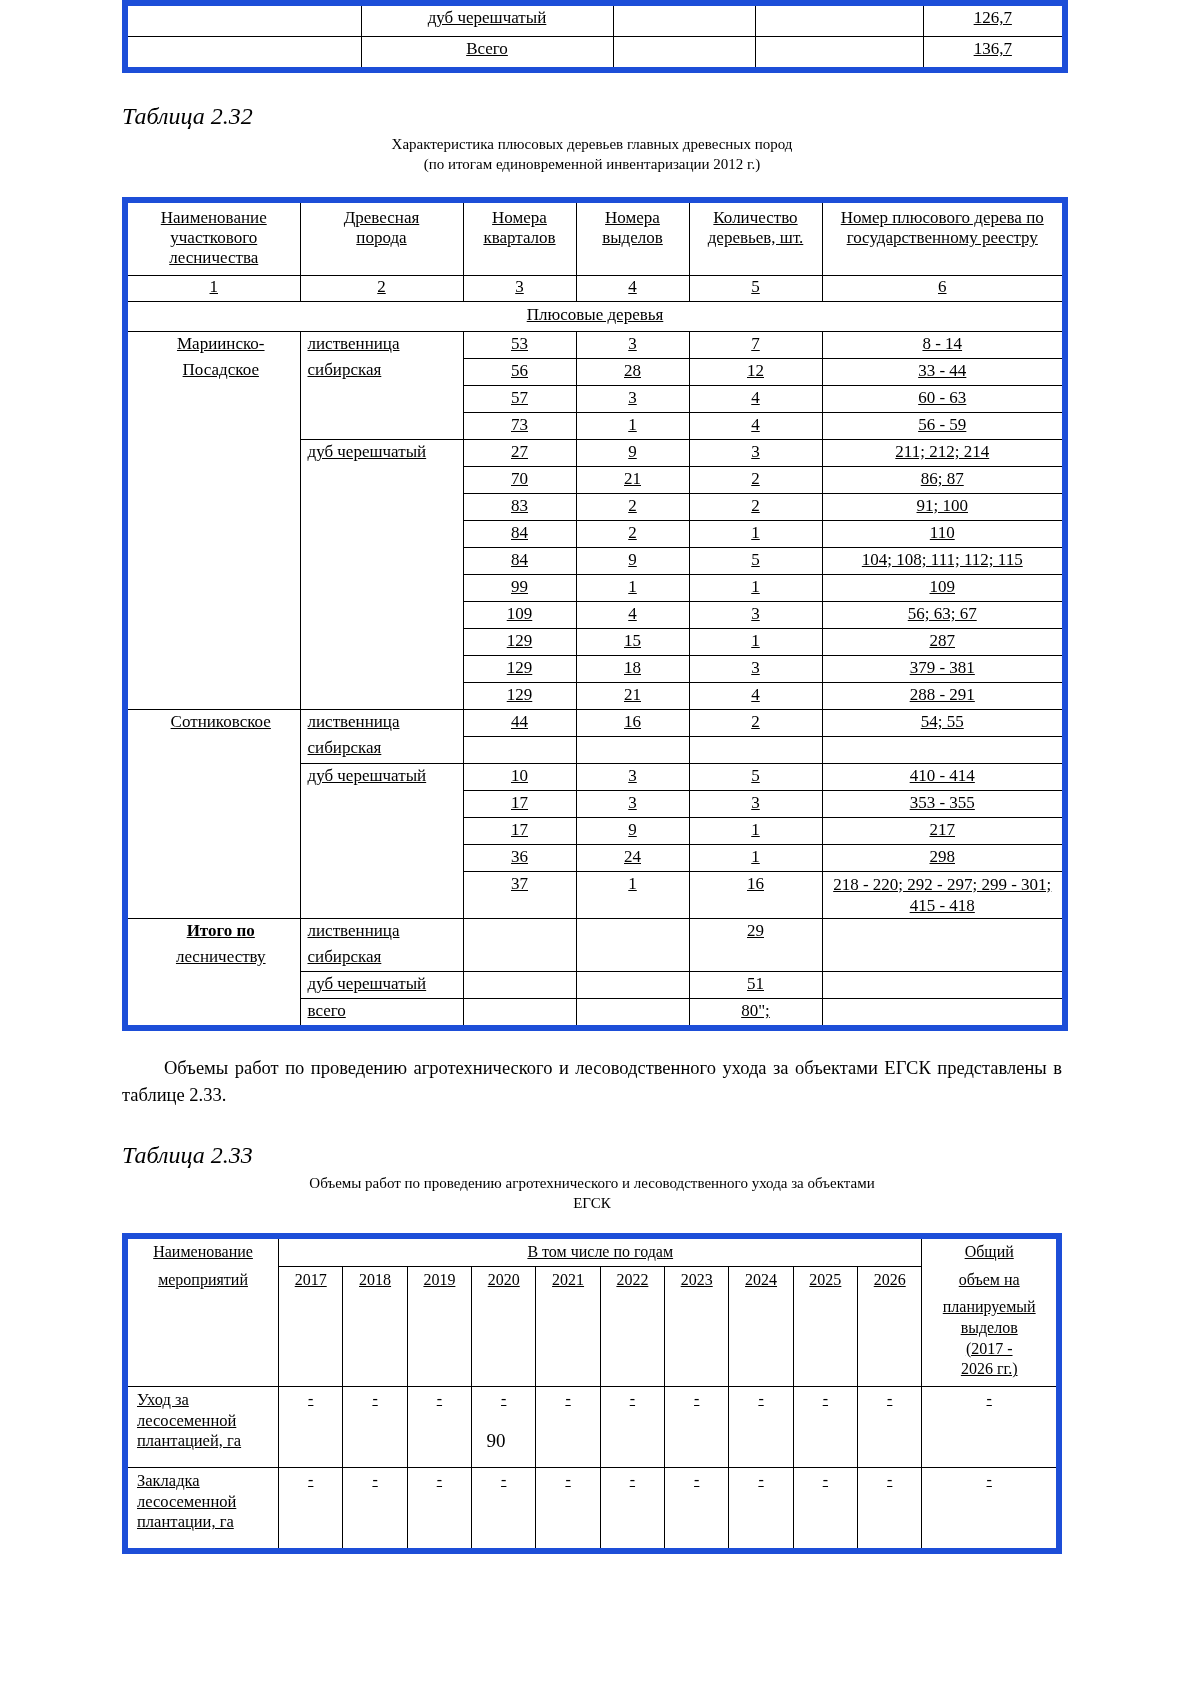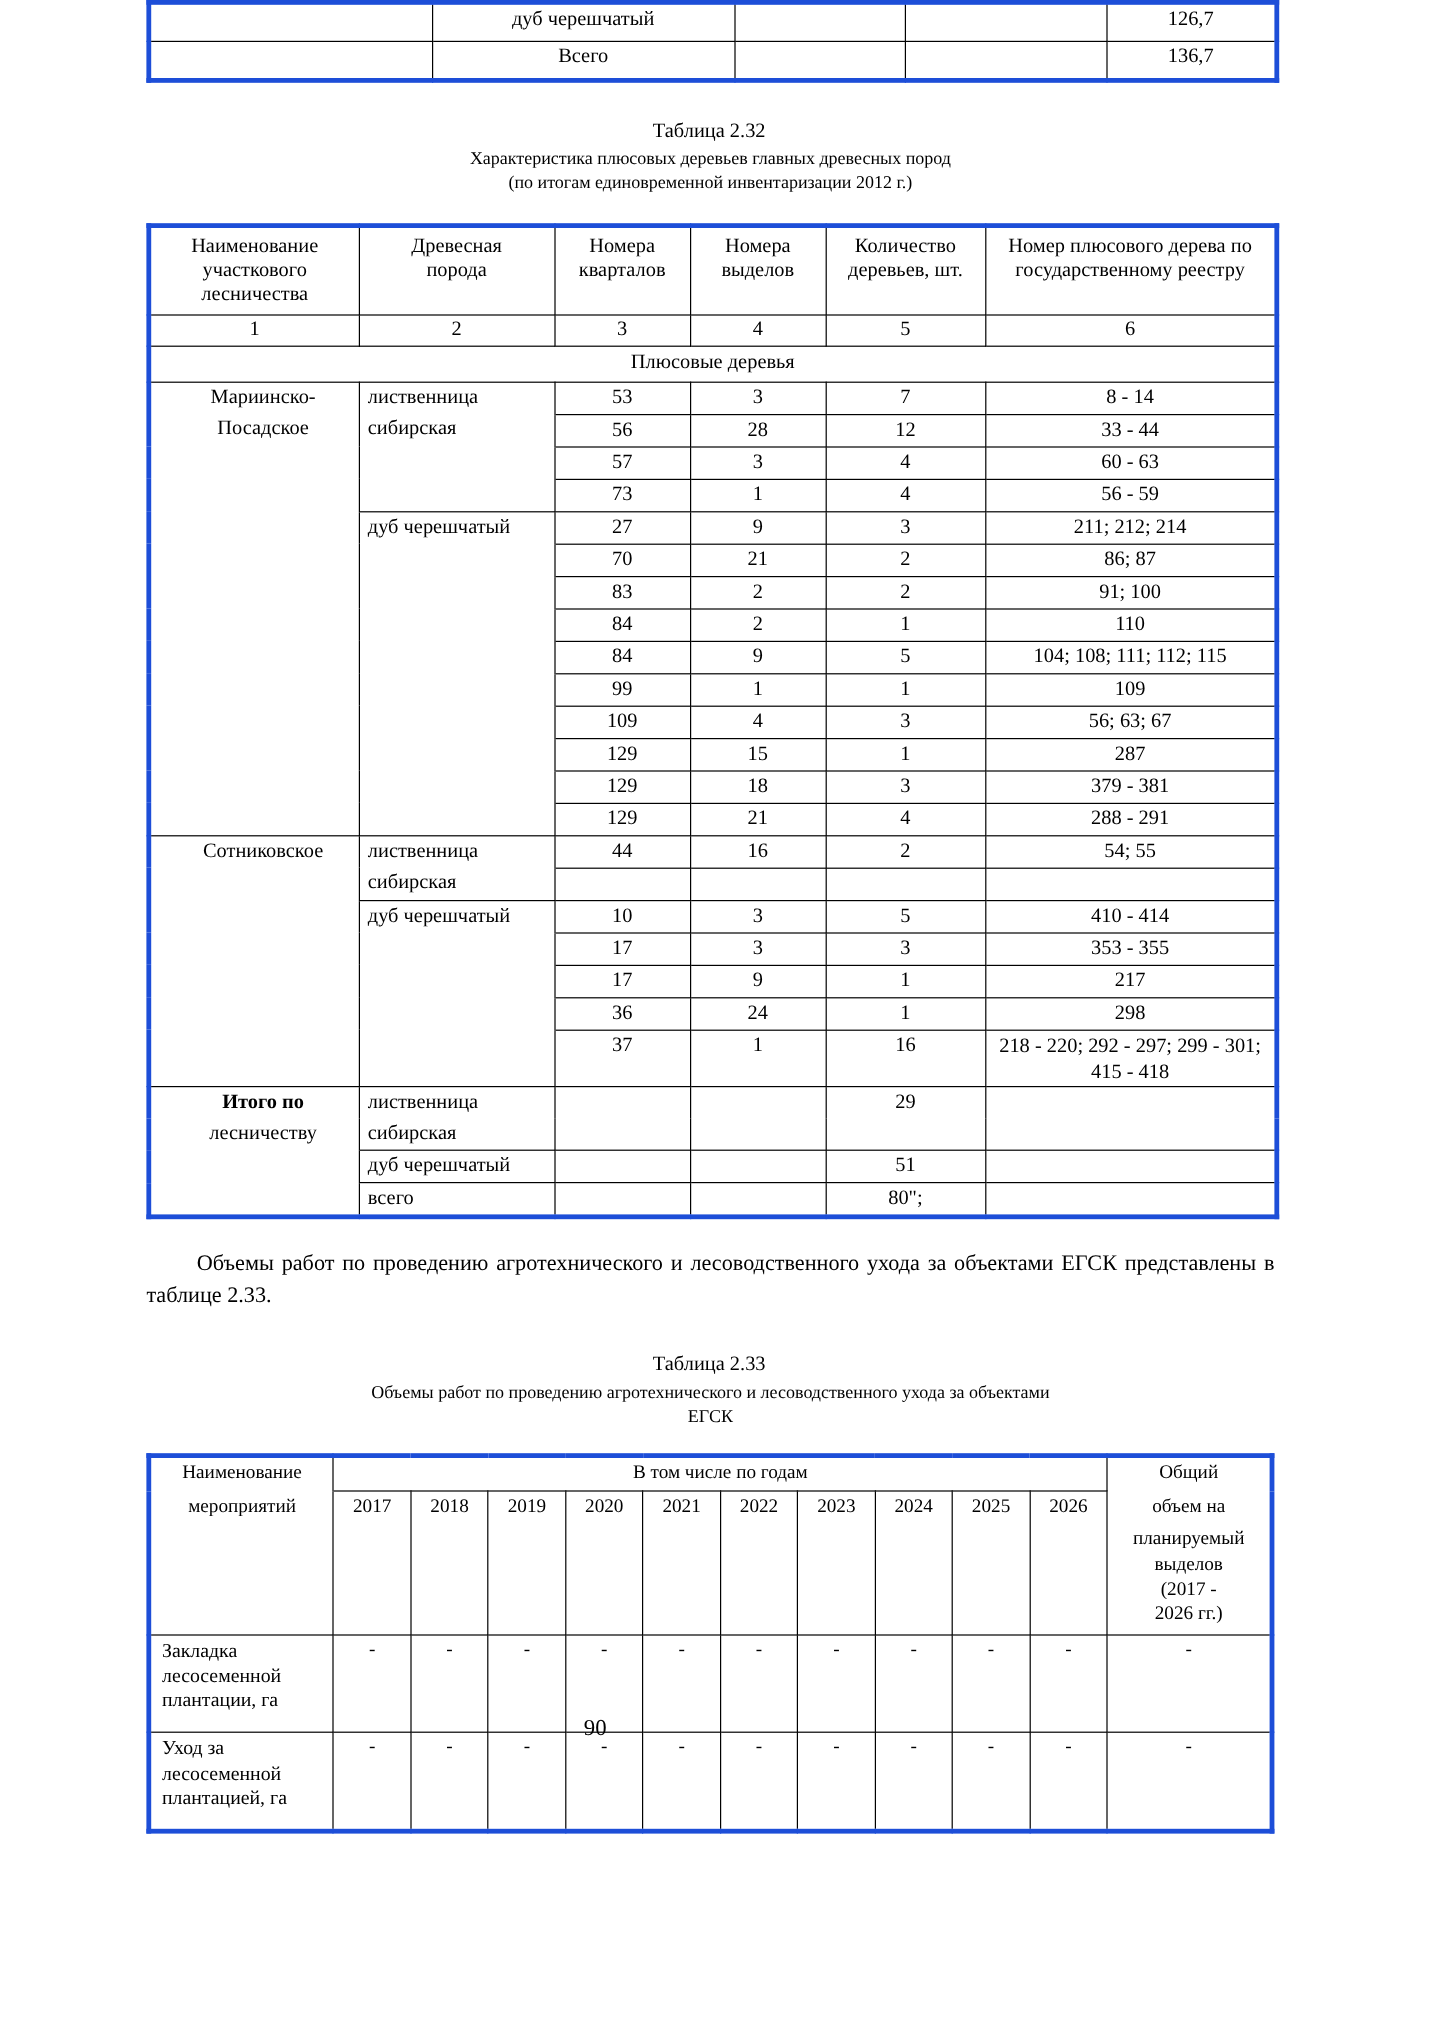--- a/index.html
+++ b/index.html
@@ -38,34 +38,36 @@
     line-height: 1.12;
   }
   table.doc td, table.doc th {
     border: 1.2px solid #000;
     padding: 2px 5px;
     vertical-align: top;
     font-weight: normal;
     text-align: center;
   }
   .outer-frame {
-    border: 4px solid #1d4ed8;
+    border: 6px solid #1d4ed8;
+    text-decoration: underline;
   }
 
   
   .frag td { height: 26px; }
   .lft { text-align: left; }
   .rgt { text-align: right; padding-right: 14px; }
   .bold { font-weight: bold; }
 
   .tbl-caption-right {
-    text-align: center;
-    font-size: 17px;
+    text-align: left;
+    font-size: 24px;
     margin-top: 30px;
     padding-right: 2px;
+    font-style: italic;
   }
   .tbl-title {
     text-align: center;
     font-size: 15px;
     line-height: 1.32;
     margin-top: 5px;
   }
   .para {
     font-size: 18.5px;
     line-height: 1.42;
@@ -482,53 +484,53 @@
           <td class="hd nb-t" style="line-height:1.3">
             <span>планируемый</span><br>
             <span>выделов</span><br>
             <span>(2017 -</span><br>
             <span>2026 гг.)</span>
           </td>
         </tr>
 
         <tr>
           <td class="name" style="height:74px">
+            <span>Уход за</span><br>
+            <span>лесосеменной</span><br>
+            <span>плантацией, га</span>
+          </td>
+          <td>-</td>
+          <td>-</td>
+          <td>-</td>
+          <td>-</td>
+          <td>-</td>
+          <td>-</td>
+          <td>-</td>
+          <td>-</td>
+          <td>-</td>
+          <td>-</td>
+          <td>-</td>
+        </tr>
+        <tr>
+          <td class="name" style="height:74px">
             <span>Закладка</span><br>
             <span>лесосеменной</span><br>
             <span>плантации, га</span>
           </td>
           <td>-</td>
           <td>-</td>
           <td>-</td>
           <td>-</td>
           <td>-</td>
           <td>-</td>
           <td>-</td>
           <td>-</td>
           <td>-</td>
           <td>-</td>
           <td>-</td>
         </tr>
-        <tr>
-          <td class="name" style="height:74px">
-            <span>Уход за</span><br>
-            <span>лесосеменной</span><br>
-            <span>плантацией, га</span>
-          </td>
-          <td>-</td>
-          <td>-</td>
-          <td>-</td>
-          <td>-</td>
-          <td>-</td>
-          <td>-</td>
-          <td>-</td>
-          <td>-</td>
-          <td>-</td>
-          <td>-</td>
-          <td>-</td>
-        </tr>
       </tbody>
     </table>
 
   </div>
 
   <div class="pagenum">90</div>
 </div>
 
 </body></html>

